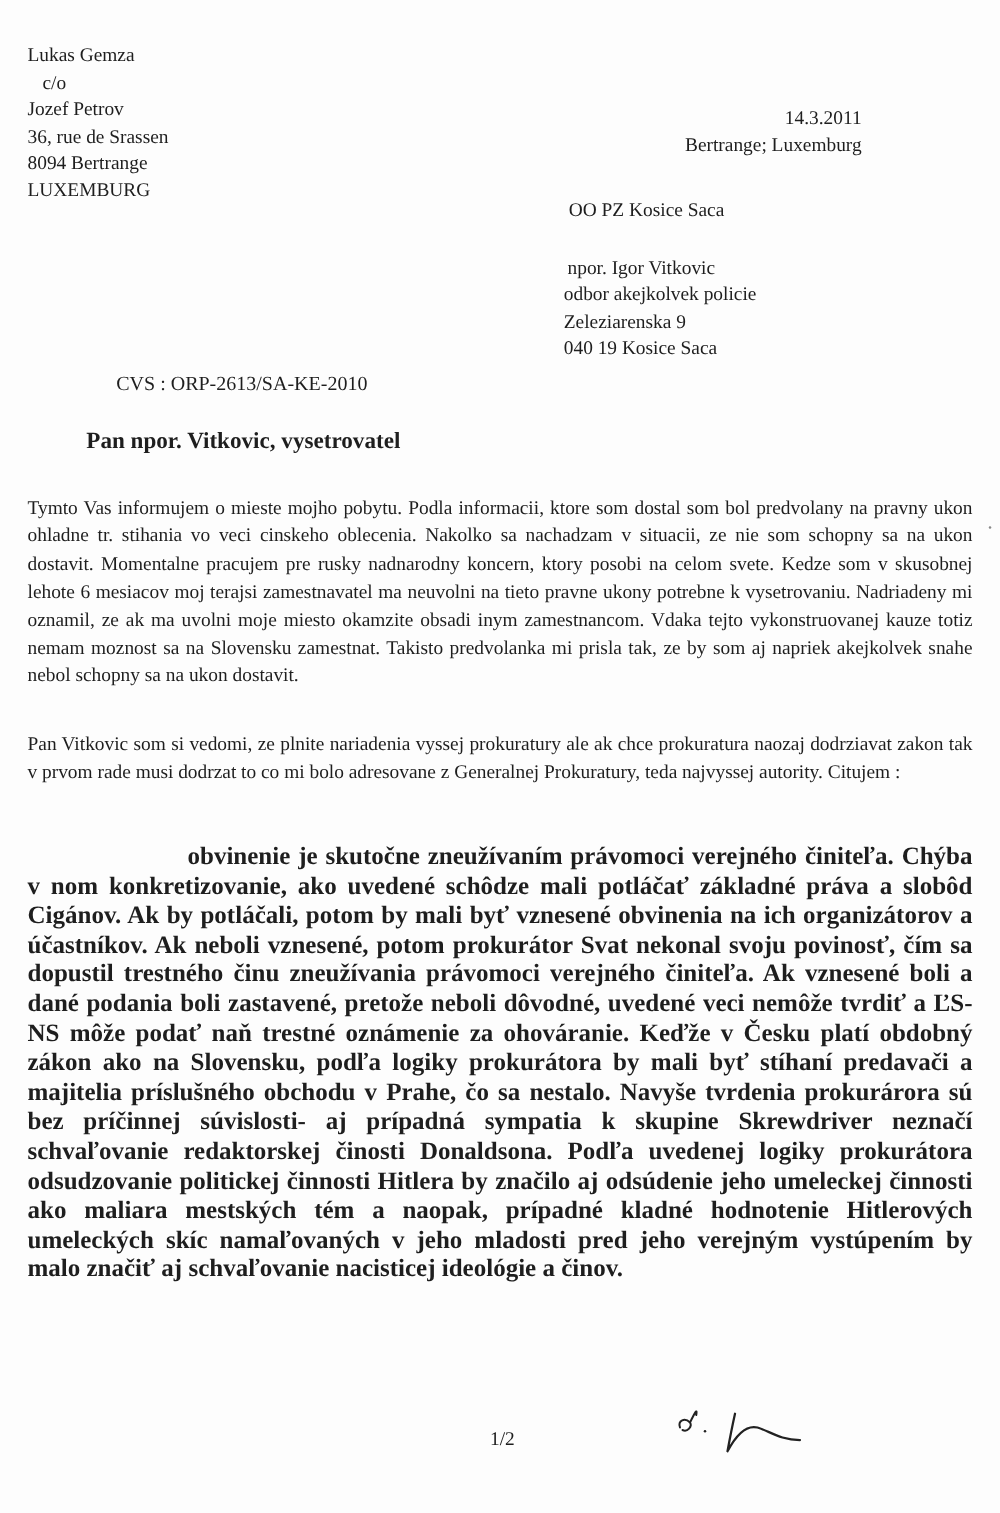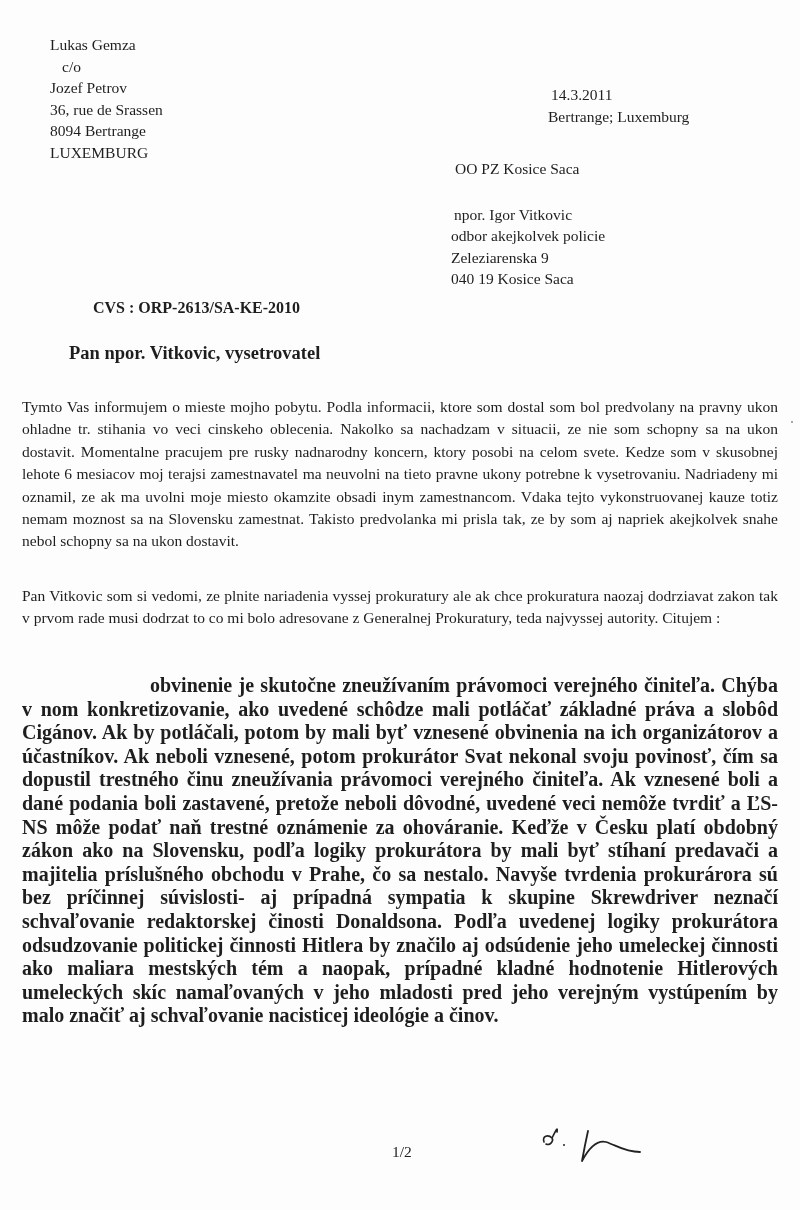--- a/index.html
+++ b/index.html
@@ -1,29 +1,29 @@
 <!DOCTYPE html>
 <html><head>
 <meta charset="utf-8">
 <style>
   html, body { margin: 0; padding: 0; }
   body {
     width: 800px; height: 1210px; background: #fdfdfd; position: relative; overflow: hidden;
     font-family: "Liberation Serif", serif; color: #1e1e1e;
   }
   .abs { position: absolute; }
-  .sender { left: 22px; top: 34px; font-size: 15.5px; line-height: 21.5px; margin-left: 28px; }
+  .sender { left: 22px; top: 34px; font-size: 15.5px; line-height: 21.5px; }
   .sender div { white-space: nowrap; }
   .sender .co { padding-left: 12px; }
   .dateblock { left: 548px; top: 84px; font-size: 15.5px; line-height: 21.5px; }
-  .dateblock .date { padding-left: 3px; }
+  .dateblock .date { padding-left: 3px; text-align: right; }
   .recipient { left: 451px; top: 158px; font-size: 15.5px; line-height: 21.5px; }
   .recipient .org { padding-left: 4px; margin-bottom: 24px; }
   .recipient .rank { padding-left: 3px; }
-  .cvs { left: 93px; top: 299px; font-size: 16px; font-weight: bold; }
+  .cvs { left: 93px; top: 299px; font-size: 16px; font-weight: normal; }
   .salutation { left: 69px; top: 343px; font-size: 18.5px; font-weight: bold; }
   .para {
     left: 22px; width: 756px; font-size: 15.5px; line-height: 22.4px; text-align: justify;
   }
   .p1 { top: 396px; }
   .p2 { top: 585px; }
   .quote {
     left: 22px; width: 756px; top: 674px; font-size: 20px; line-height: 23.6px;
     font-weight: bold; text-align: justify;
   }

